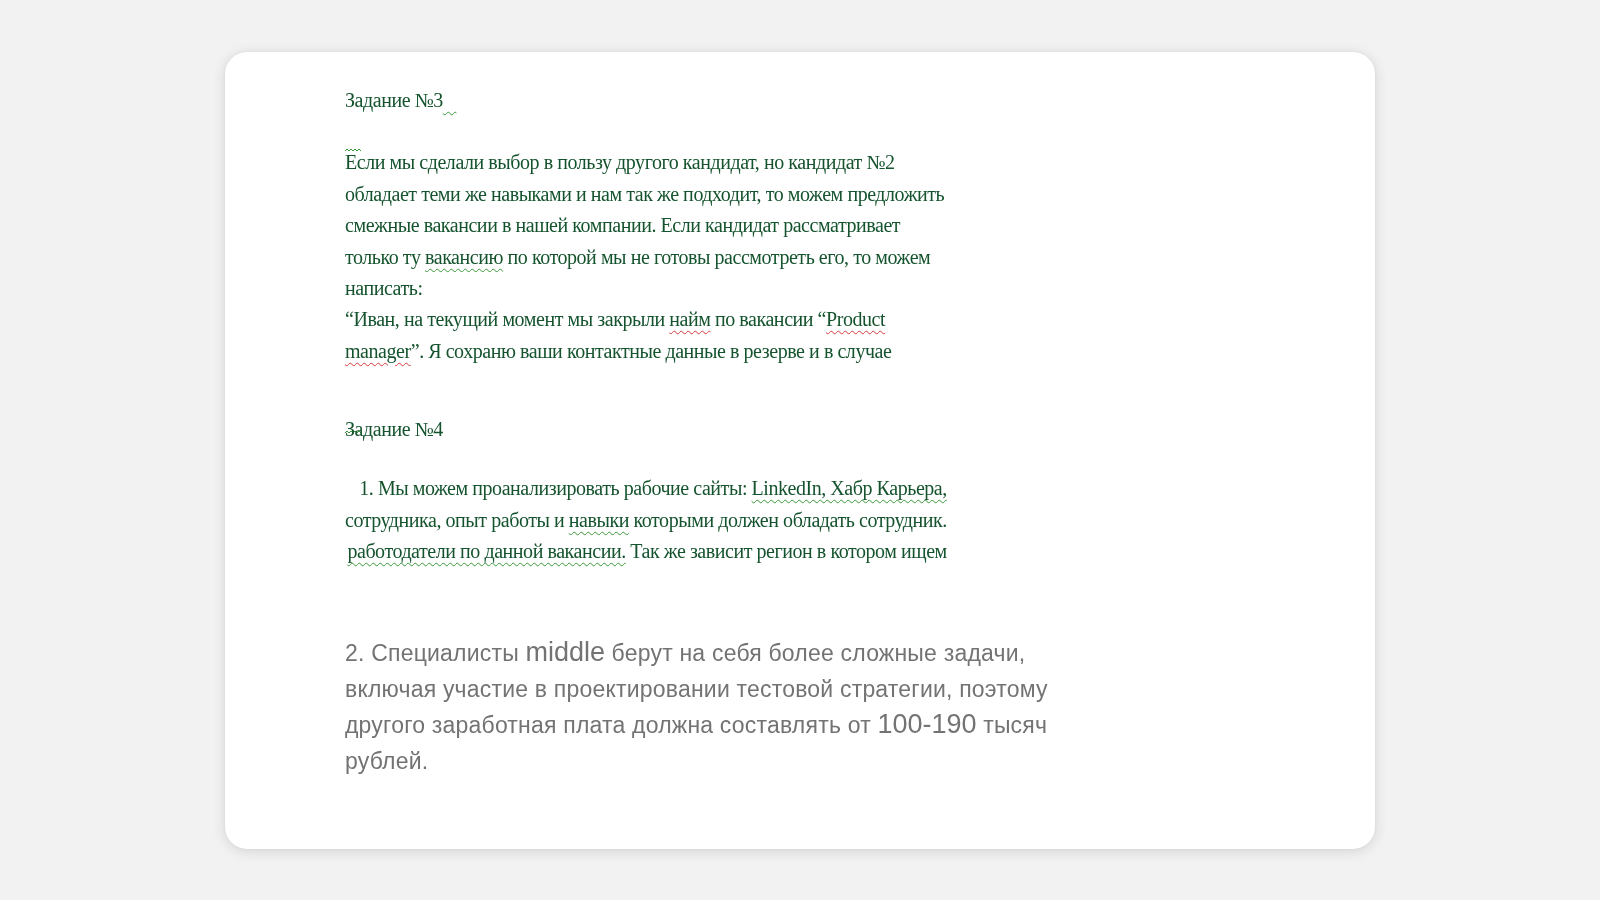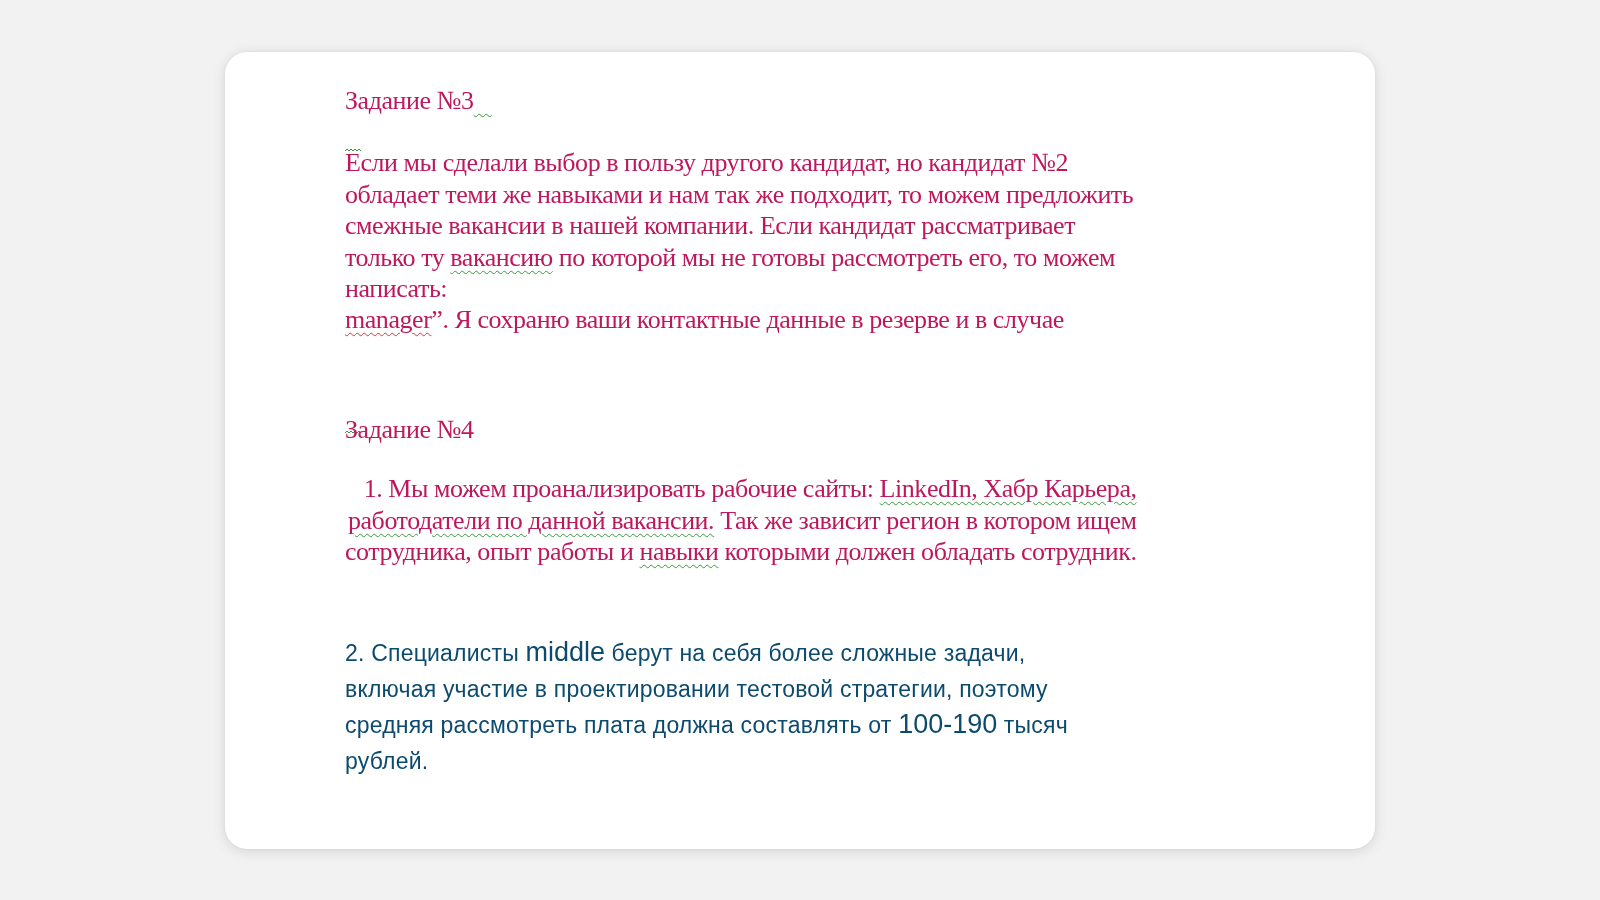--- a/index.html
+++ b/index.html
@@ -22,31 +22,31 @@
     }
     .doc {
       position: absolute;
       left: 352px;
       top: 82px;
       width: 900px;
       color: #111;
     }
     .serif {
       font-family: "Liberation Serif", "DejaVu Serif", serif;
-      font-size: 26px;
+      font-size: 20px;
       line-height: 31.5px;
       letter-spacing: -0.45px;
-      color: #be185d;
+      color: #14532d;
     }
     .sans {
       font-family: "Liberation Sans", "DejaVu Sans", sans-serif;
       font-size: 23px;
       line-height: 35.5px;
       letter-spacing: 0.2px;
-      color: #0c4a6e;
+      color: #737373;
     }
     .sans .big {
       font-size: 27px;
       letter-spacing: 0;
     }
     .heading {
       position: absolute;
       white-space: nowrap;
     }
     .para {
@@ -86,39 +86,40 @@
 
   <div class="para serif" style="left:-7px; top:65px;">
     <span class="line">Если мы сделали выбор в пользу другого кандидат, но кандидат №2</span>
     <span class="line">обладает теми же навыками и нам так же подходит, то можем предложить</span>
     <span class="line">смежные вакансии в нашей компании. Если кандидат рассматривает</span>
     <span class="line"><span>только ту </span><span class="sq-green">вакансию</span><span> по которой мы не готовы рассмотреть его, то можем</span></span>
     <span class="line">написать:</span>
   </div>
 
   <div class="para serif" style="left:-7px; top:222px;">
+    <span class="line"><span> “Иван, на текущий момент мы закрыли </span><span class="sq-red">найм</span><span> по вакансии “</span><span class="sq-red">Product</span></span>
     <span class="line"><span class="sq-red">manager</span><span>”. Я сохраню ваши контактные данные в резерве и в случае</span></span>
   </div>
 
   <div style="position:absolute; left:-7px; top:339px;">
     <svg width="17" height="5">
         <path d="M0 3 L2 1 L4 3 L6 1 L8 3 L10 1 L12 3 L14 1 L16 3" stroke="#3a9a3a" stroke-width="1" fill="none"></path>
       </svg>
   </div>
 
   <div class="heading serif" style="left:-7px; top:332px;">
     <span>Задание №4</span>
   </div>
 
   <div class="para serif" style="left:-7px; top:391px;text-align:right;">
     <span class="line"><span>1. Мы можем проанализировать рабочие сайты: </span><span class="sq-green">LinkedIn, Хабр Карьера,</span></span>
+    <span class="line"><span>сотрудника, опыт работы и </span><span class="sq-green">навыки</span><span> которыми должен обладать сотрудник.</span></span>
     <span class="line"><span class="sq-green">работодатели по данной вакансии.</span><span>  Так же зависит регион в котором ищем</span></span>
-    <span class="line"><span>сотрудника, опыт работы и </span><span class="sq-green">навыки</span><span> которыми должен обладать сотрудник.</span></span>
   </div>
 
   <div class="para sans" style="left:-7px; top:553px;">
     <span class="line"><span>2.  Специалисты  </span><span class="big">middle</span><span>  берут на себя более сложные задачи,</span></span>
     <span class="line">включая участие в проектировании тестовой стратегии, поэтому</span>
-    <span class="line"><span>средняя рассмотреть плата должна составлять от </span><span class="big">100-190</span><span> тысяч</span></span>
+    <span class="line"><span>другого заработная плата должна составлять от </span><span class="big">100-190</span><span> тысяч</span></span>
     <span class="line">рублей.</span>
   </div>
 
 </div>
 
 </body></html>

